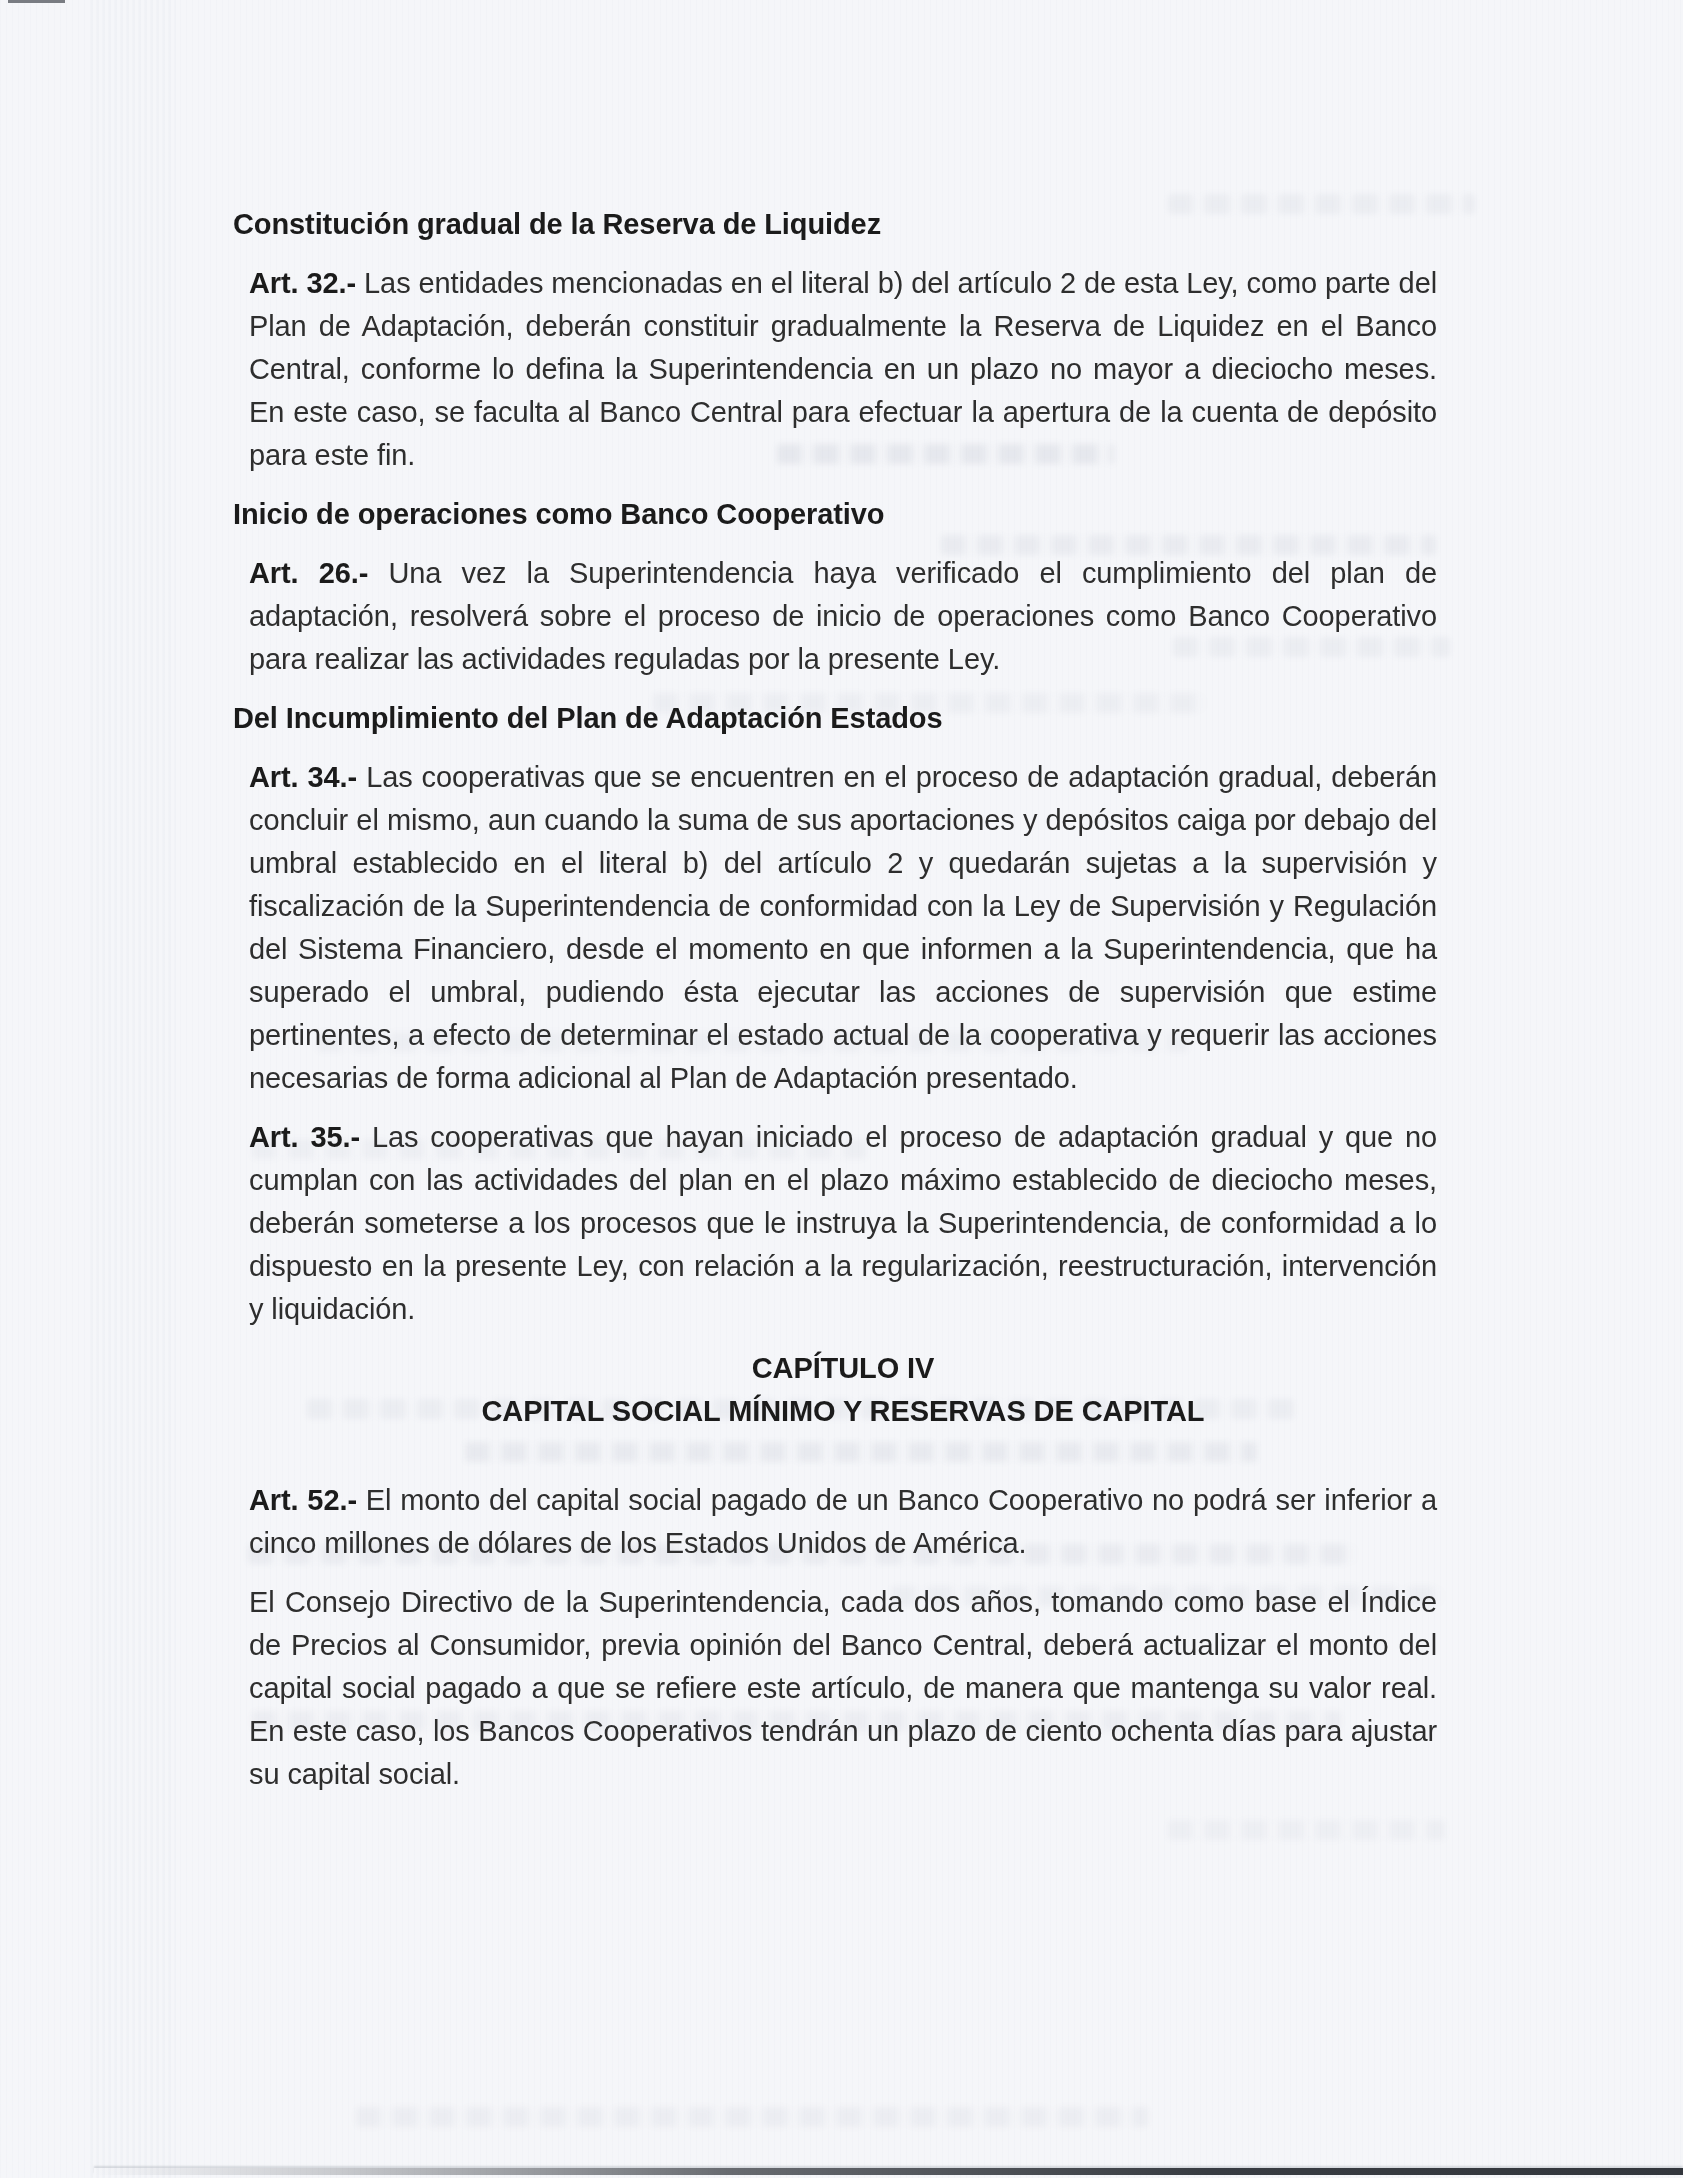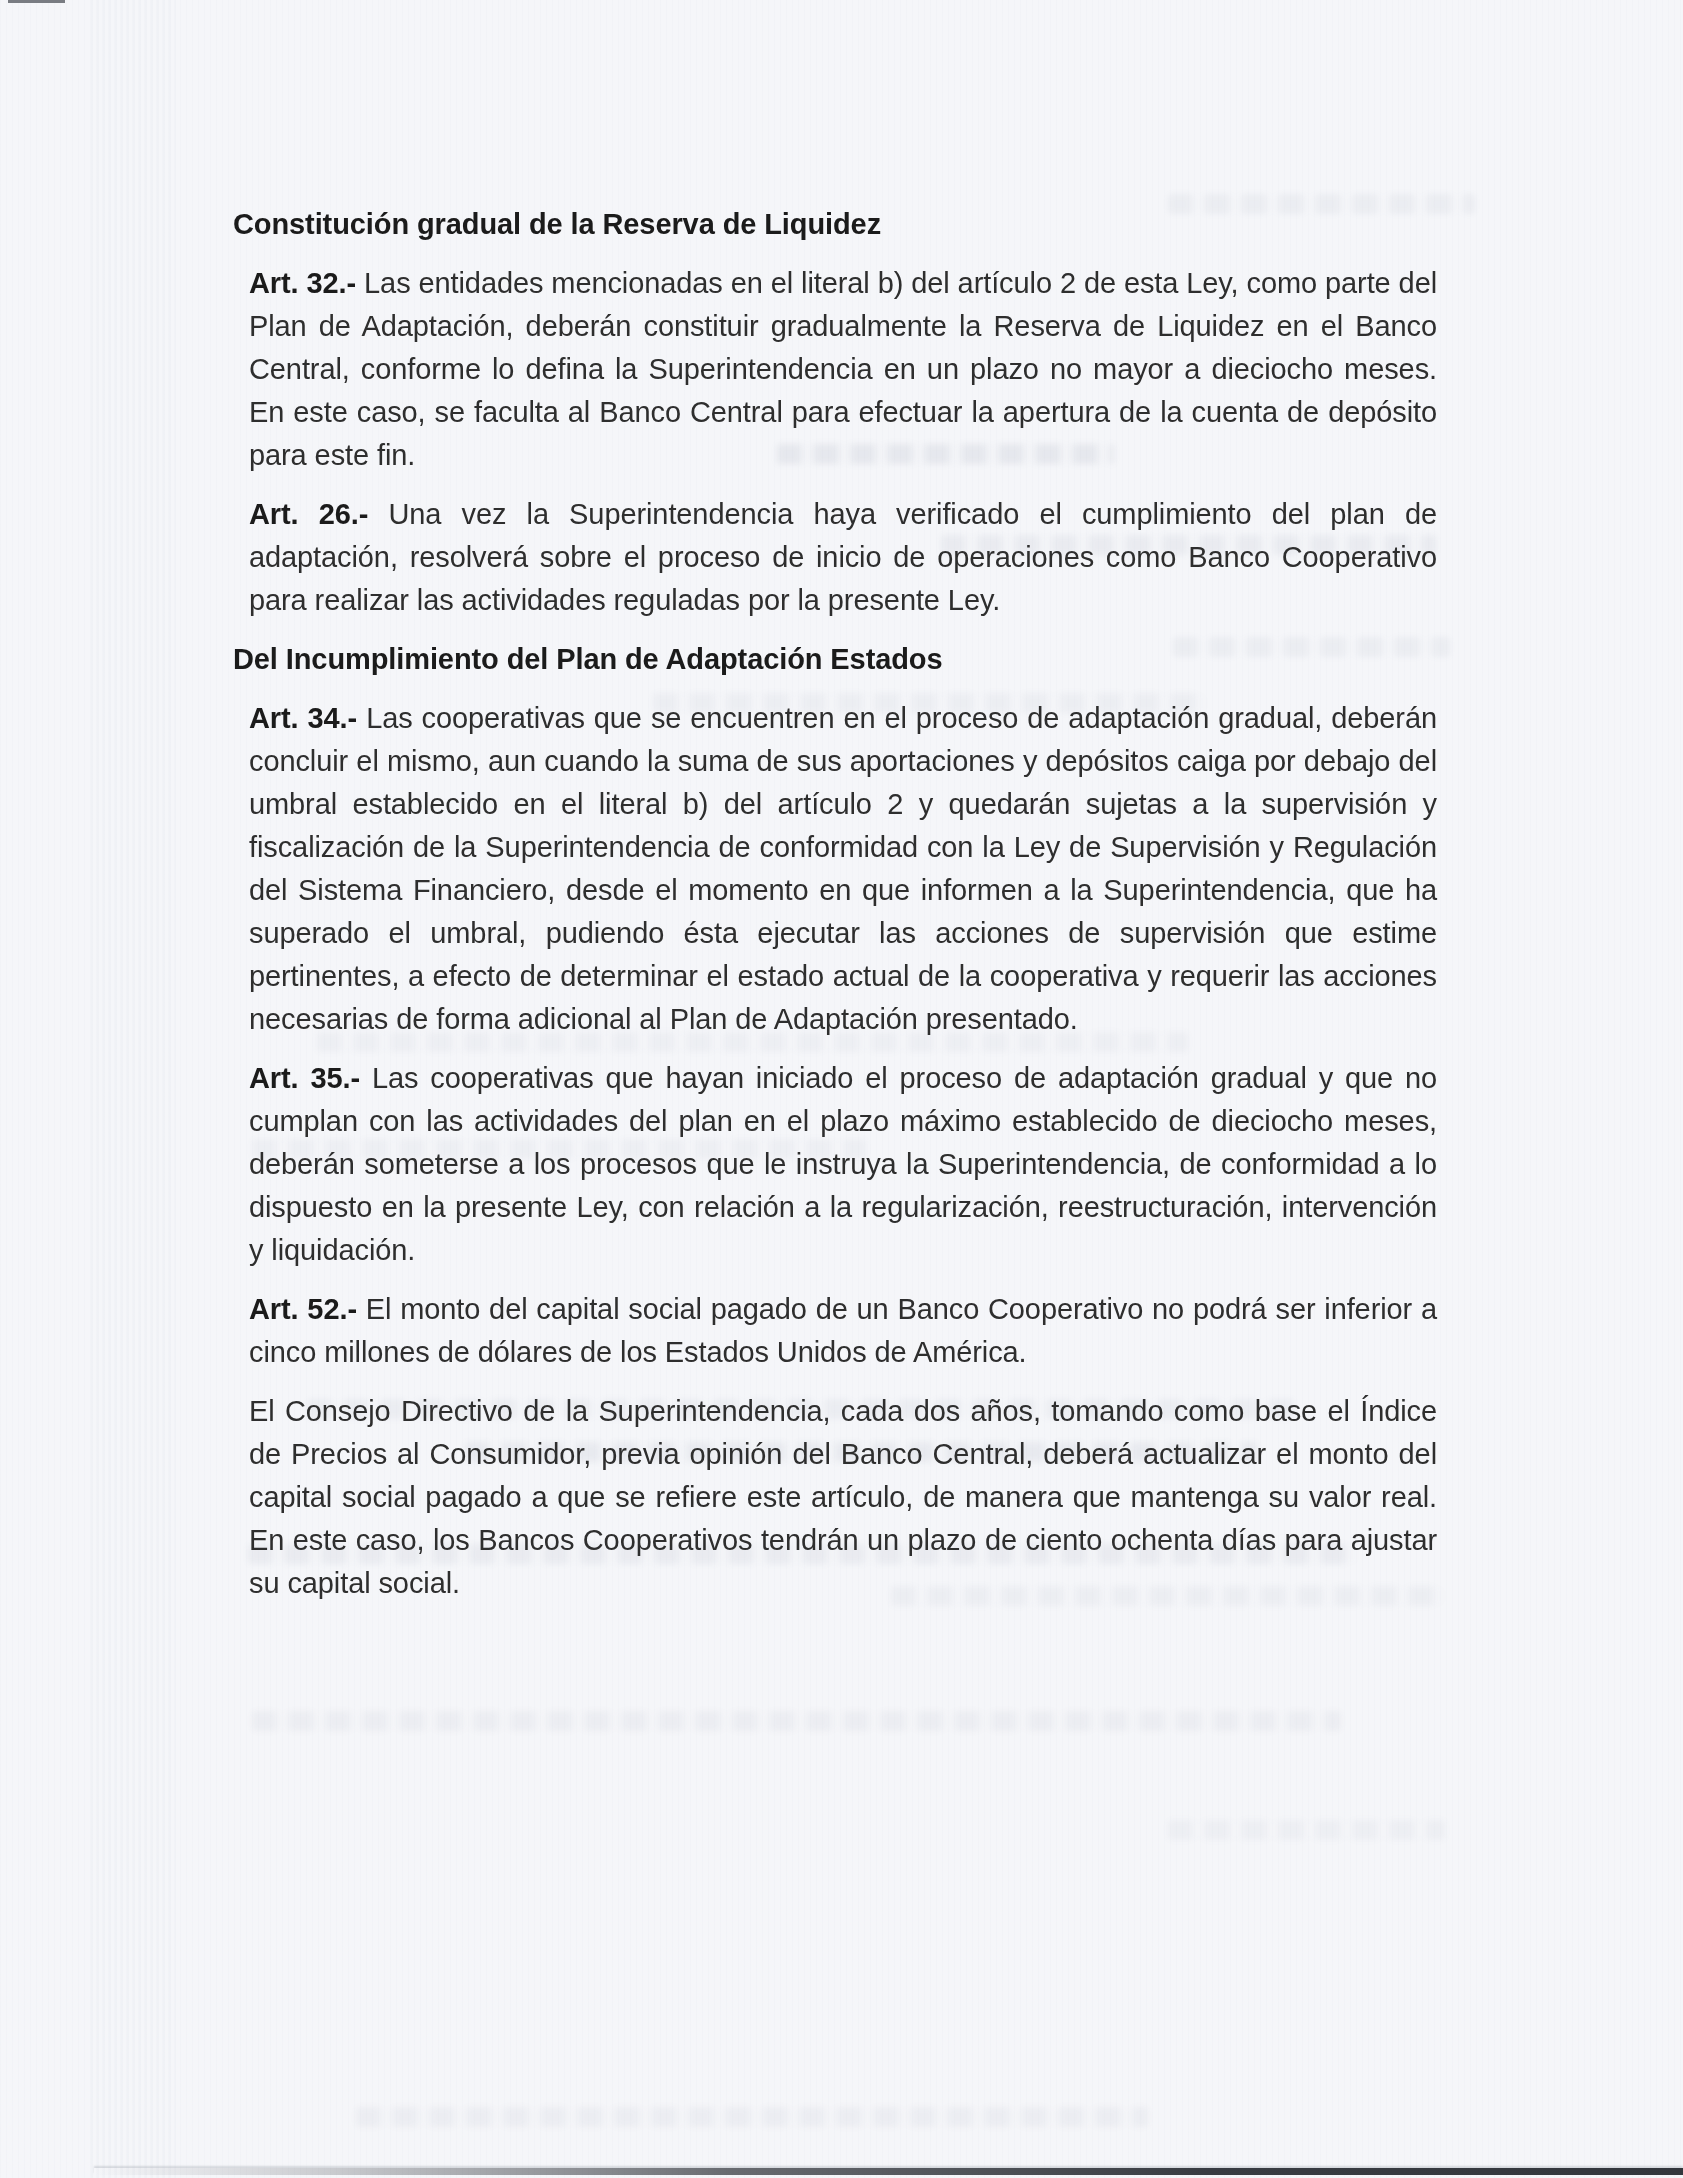--- a/index.html
+++ b/index.html
@@ -106,32 +106,37 @@
   <div class="ghost" style="top:2107px; left:356px; width:792px; opacity:.30;"></div>
 
   <div id="content">
 
     <section>
       <h3 class="section-heading">Constitución gradual de la Reserva de Liquidez</h3>
       <p class="body-par gap-54"><span class="art-label">Art. 32.-</span> <span>Las entidades mencionadas en el literal b) del artículo 2 de esta Ley, como parte del Plan de Adaptación, deberán constituir gradualmente la Reserva de Liquidez en el Banco Central, conforme lo defina la Superintendencia en un plazo no mayor a dieciocho meses. En este caso, se faculta al Banco Central para efectuar la apertura de la cuenta de depósito para este fin.</span></p>
     </section>
 
     <section>
+      <h3 class="section-heading">Inicio de operaciones como Banco Cooperativo</h3>
       <p class="body-par gap-45"><span class="art-label">Art. 26.-</span> <span>Una vez la Superintendencia haya verificado el cumplimiento del plan de adaptación, resolverá sobre el proceso de inicio de operaciones como Banco Cooperativo para realizar las actividades reguladas por la presente Ley.</span></p>
     </section>
 
     <section>
       <h3 class="section-heading">Del Incumplimiento del Plan de Adaptación Estados</h3>
       <p class="body-par gap-60"><span class="art-label">Art. 34.-</span> <span>Las cooperativas que se encuentren en el proceso de adaptación gradual, deberán concluir el mismo, aun cuando la suma de sus aportaciones y depósitos caiga por debajo del umbral establecido en el literal b) del artículo 2 y quedarán sujetas a la supervisión y fiscalización de la Superintendencia de conformidad con la Ley de Supervisión y Regulación del Sistema Financiero, desde el momento en que informen a la Superintendencia, que ha superado el umbral, pudiendo ésta ejecutar las acciones de supervisión que estime pertinentes, a efecto de determinar el estado actual de la cooperativa y requerir las acciones necesarias de forma adicional al Plan de Adaptación presentado.</span></p>
     </section>
 
     <section>
       <p class="body-par gap-37"><span class="art-label">Art. 35.-</span> <span>Las cooperativas que hayan iniciado el proceso de adaptación gradual y que no cumplan con las actividades del plan en el plazo máximo establecido de dieciocho meses, deberán someterse a los procesos que le instruya la Superintendencia, de conformidad a lo dispuesto en la presente Ley, con relación a la regularización, reestructuración, intervención y liquidación.</span></p>
     </section>
 
+    <div class="chapter gap-46">
+      <div>CAPÍTULO IV</div>
+      <div>CAPITAL SOCIAL MÍNIMO Y RESERVAS DE CAPITAL</div>
+    </div>
 
     <section>
       <p class="body-par gap-33"><span class="art-label">Art. 52.-</span> <span>El monto del capital social pagado de un Banco Cooperativo no podrá ser inferior a cinco millones de dólares de los Estados Unidos de América.</span></p>
       <p class="body-par">El Consejo Directivo de la Superintendencia, cada dos años, tomando como base el Índice de Precios al Consumidor, previa opinión del Banco Central, deberá actualizar el monto del capital social pagado a que se refiere este artículo, de manera que mantenga su valor real. En este caso, los Bancos Cooperativos tendrán un plazo de ciento ochenta días para ajustar su capital social.</p>
     </section>
 
   </div>
 
   <div class="scan-line-bottom"></div>
 </div>

